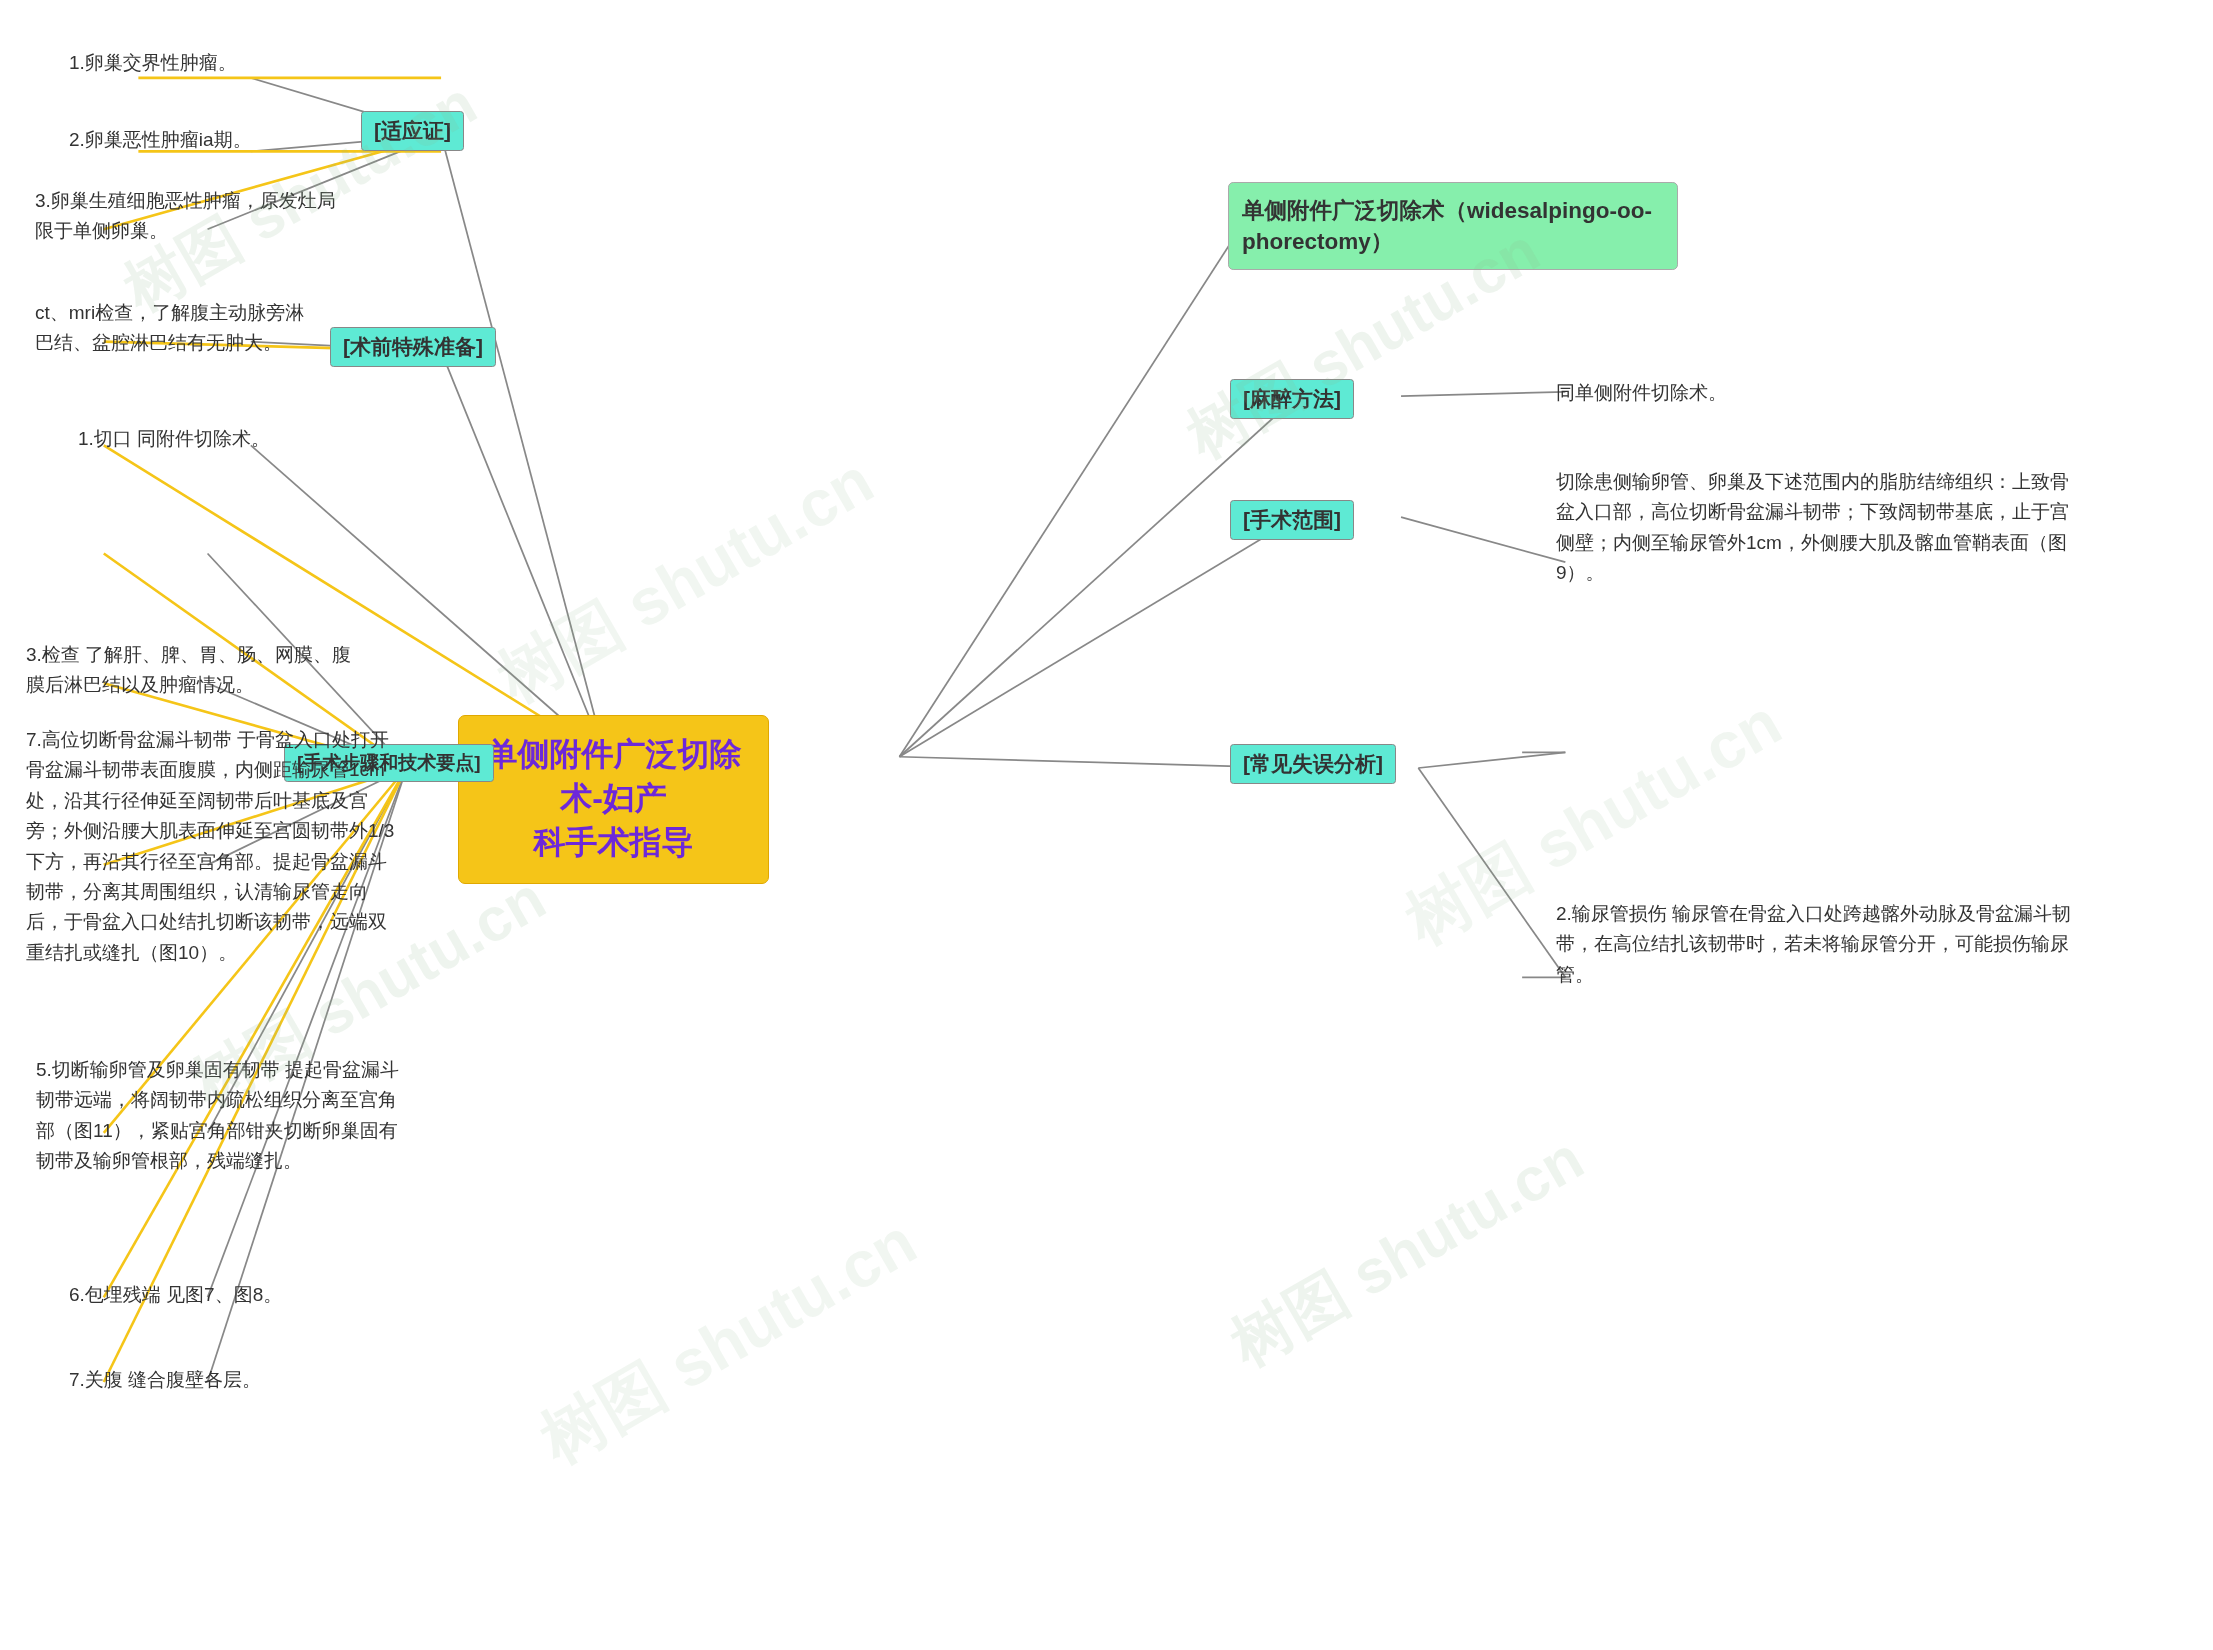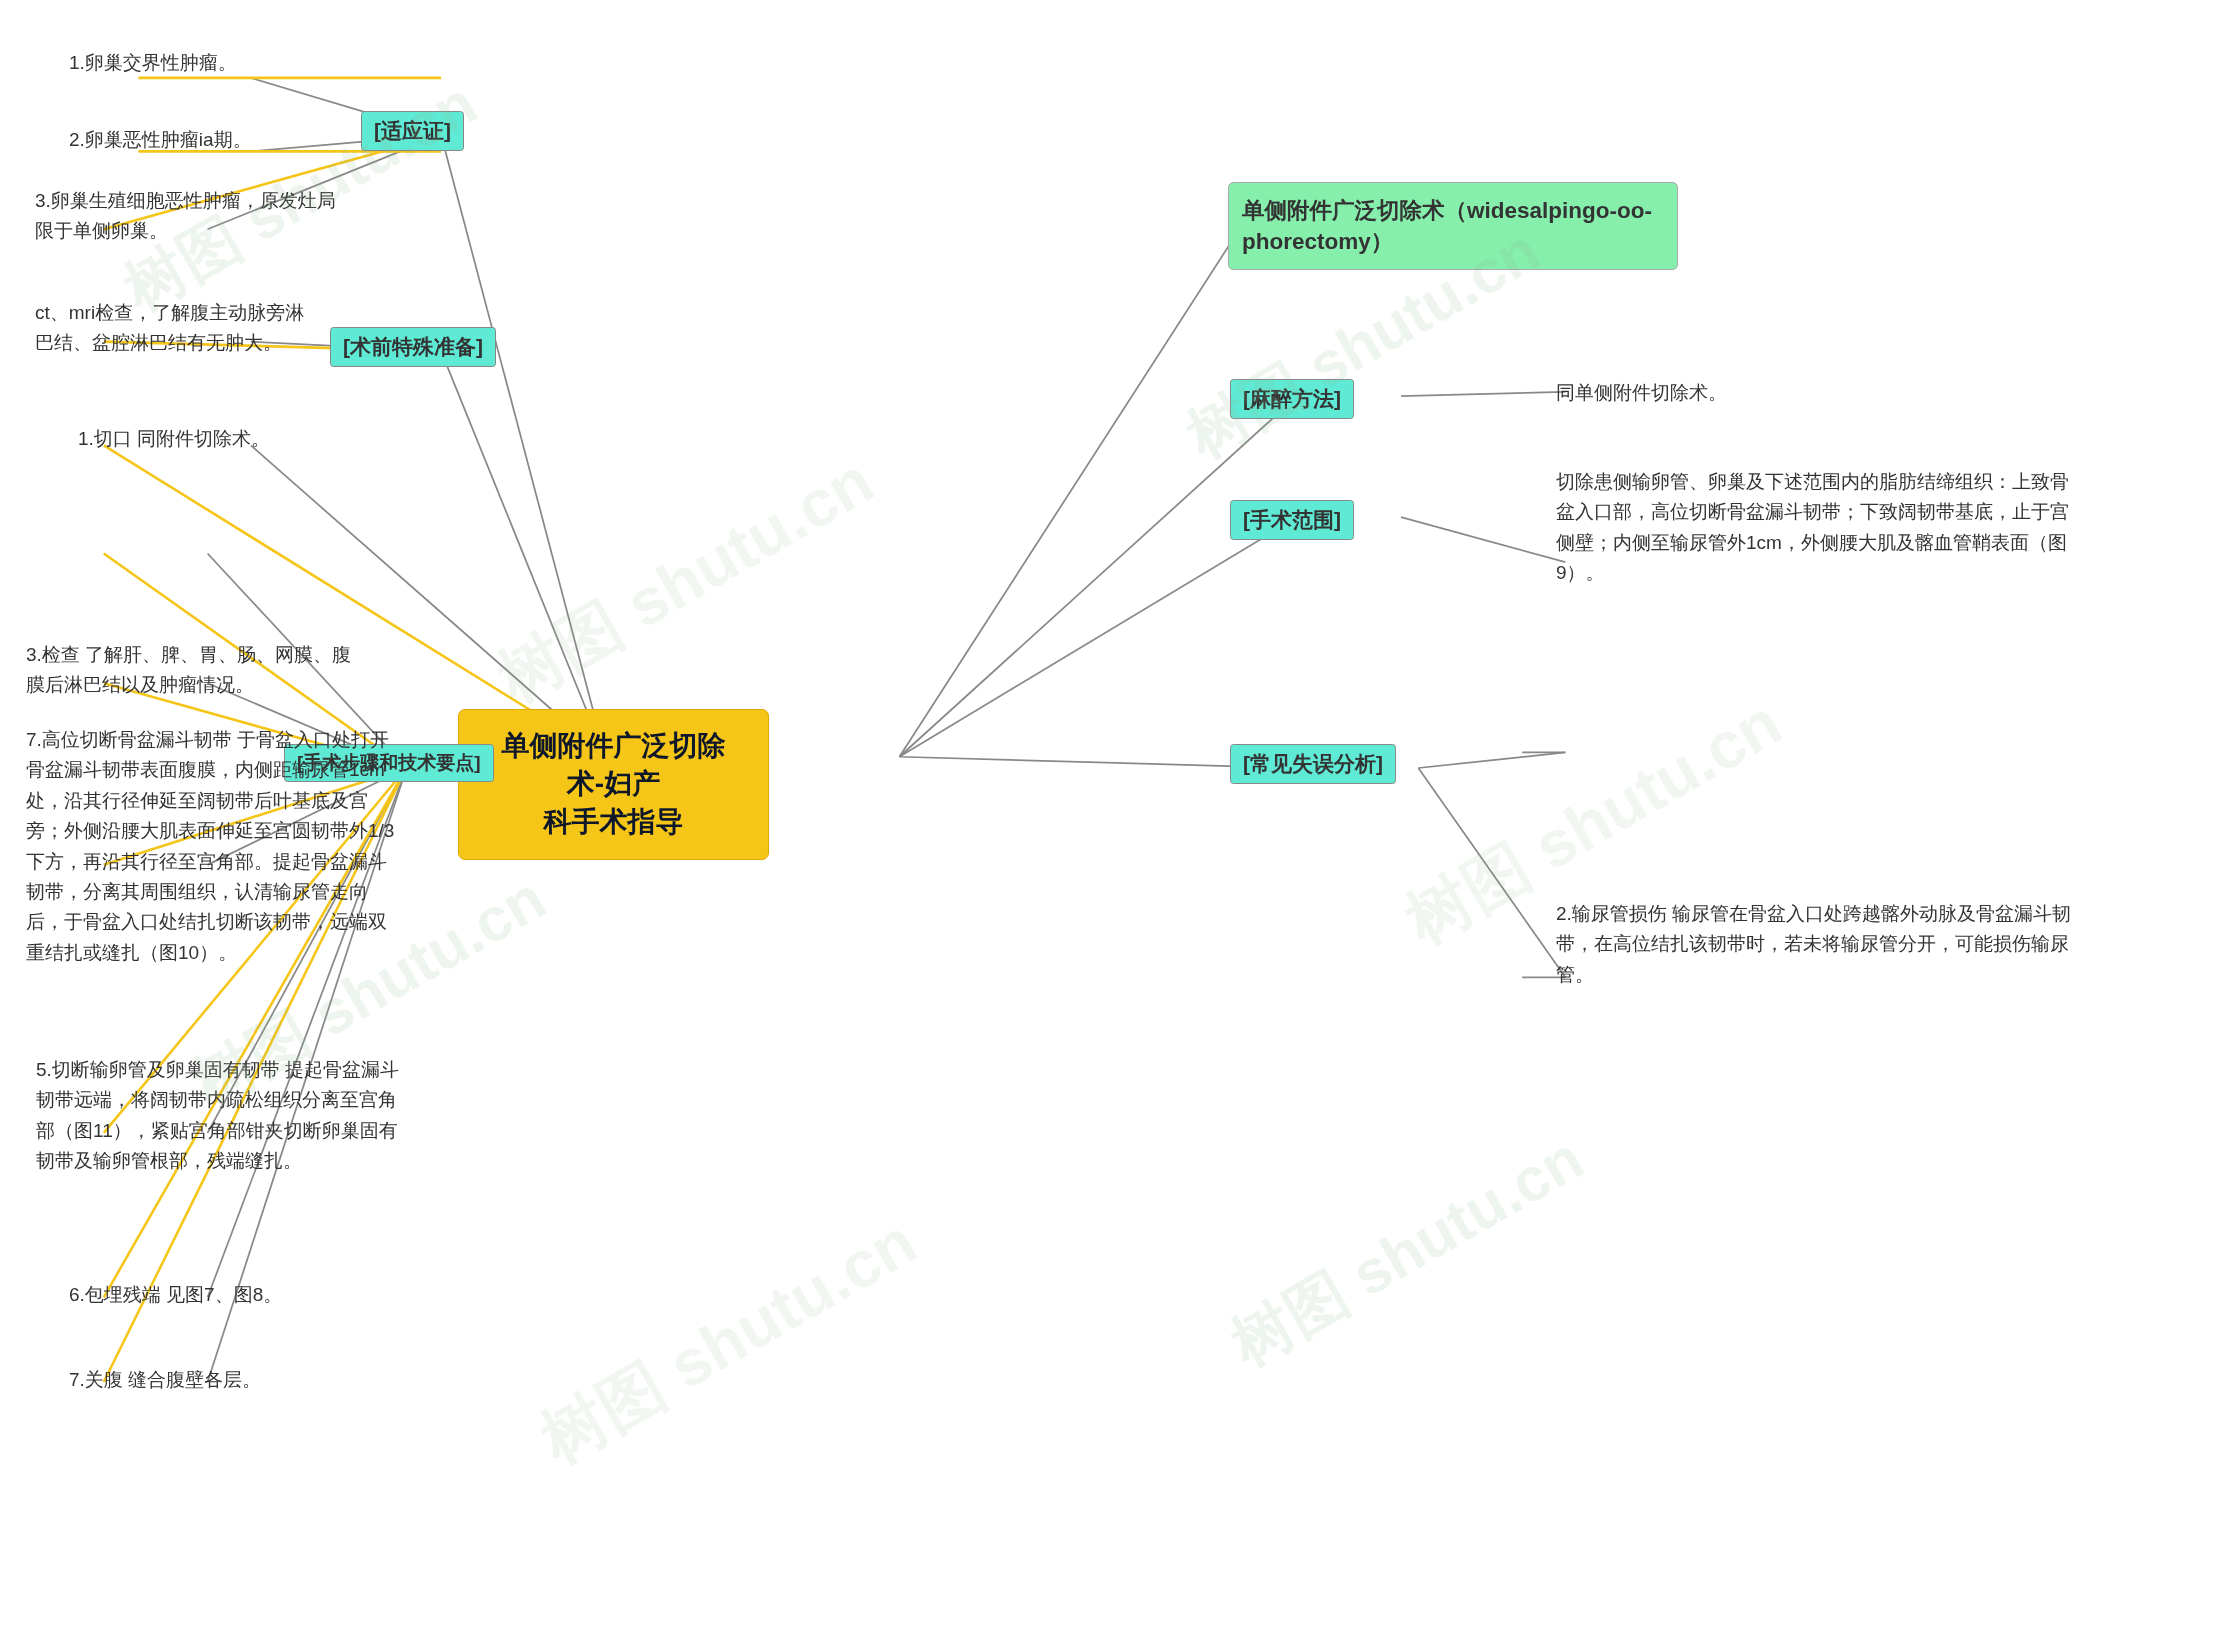--- a/index.html
+++ b/index.html
@@ -41,24 +41,25 @@
     }
 
     
     .central-node {
       position: absolute;
       background: #F5C518;
       border: 1.7px solid #E0A800;
       border-radius: 7px;
       padding: 17.3px 26px;
       text-align: center;
-      font-size: 28px;
-      font-weight: bold;
-      color: #0f172a;
+      font-size: 32px;
+      font-weight: bold;
+      color: #6d28d9;
       width: 294px;
+      margin-top: 6px;
     }
 
     
     .branch-label {
       position: absolute;
       font-size: 21px;
       font-weight: bold;
       color: #333;
       border: 1.7px solid #888;
       padding: 5.2px 12px;

